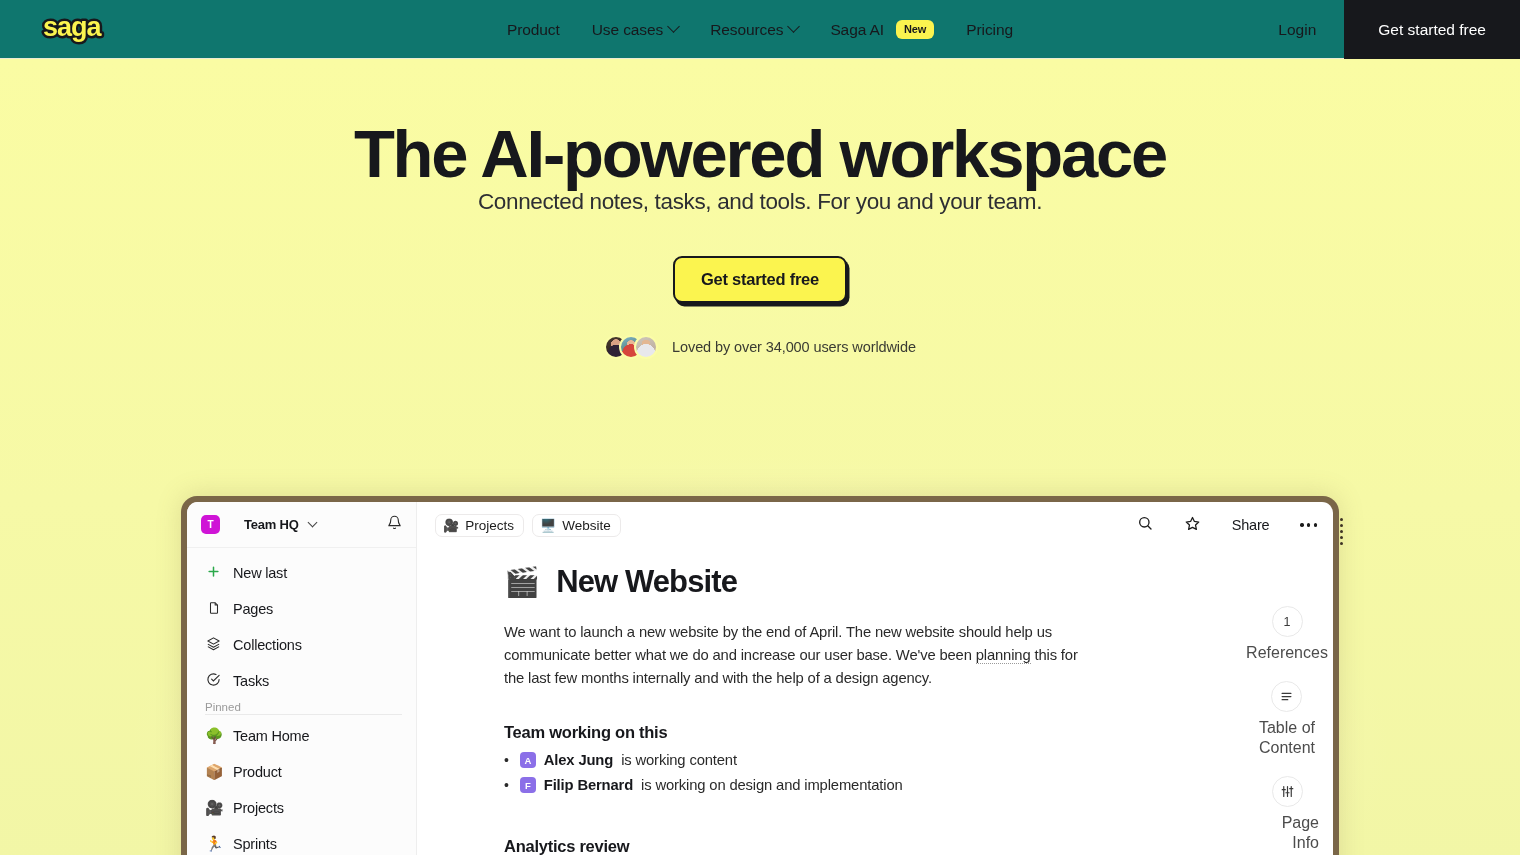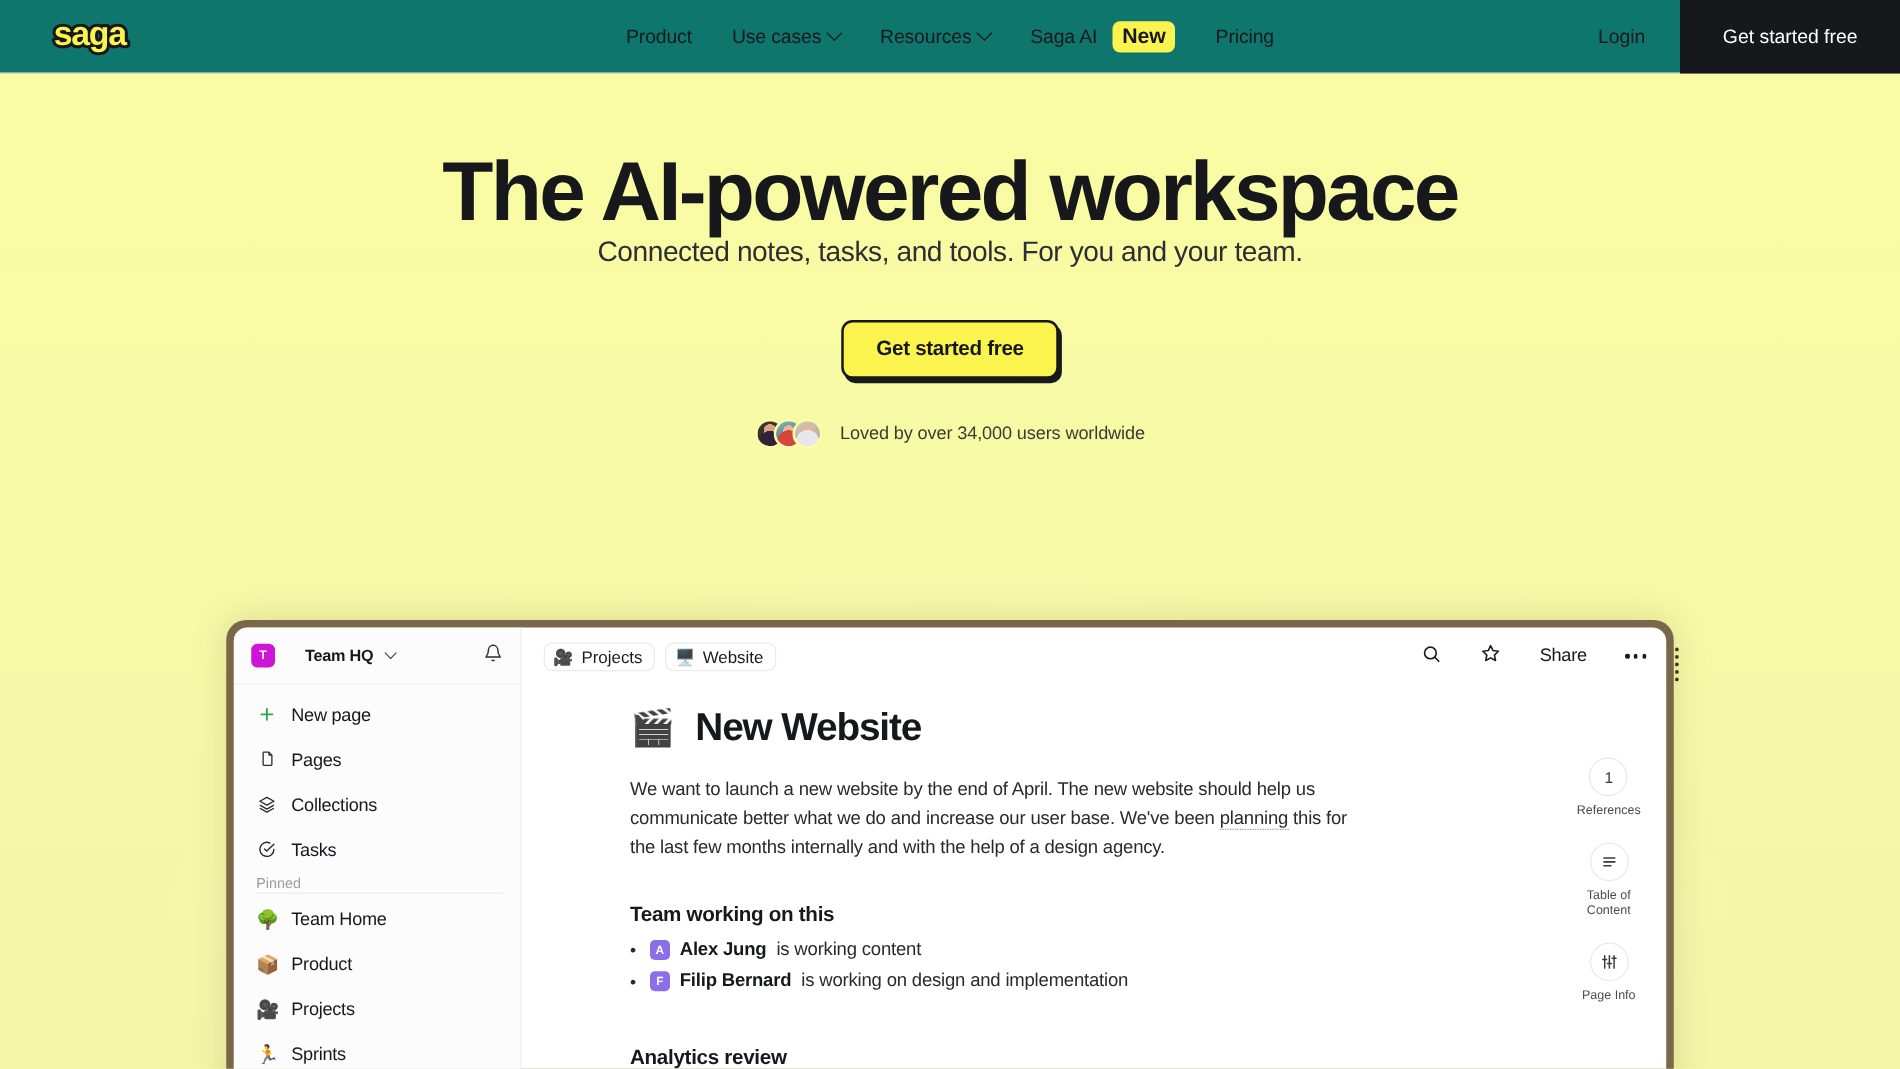--- a/index.html
+++ b/index.html
@@ -24,21 +24,21 @@
   }
   .nav-item{
     display:flex; align-items:center; gap:6px;
     font-size:15.5px; color:#17181c; padding:0 16px; height:59px;
     cursor:pointer; white-space:nowrap; letter-spacing:-0.1px;
   }
   .chev{ display:inline-block; width:9px; height:9px;
     border-right:1.8px solid #17181c; border-bottom:1.8px solid #17181c;
     transform:translateY(-3px) rotate(45deg); }
   .badge-new{
-    background:#fbf44f; color:#17181c; font-size:17px; font-weight:600;
+    background:#fbf44f; color:#17181c; font-size:11px; font-weight:600;
     border-radius:6px; padding:3px 8px; margin-left:6px; line-height:1.1;
   }
   .nav-right{
     position:absolute; right:0; top:0; height:59px;
     display:flex; align-items:center;
   }
   .login{ font-size:15.5px; color:#17181c; padding:0 28px; cursor:pointer; }
   .nav-cta{
     background:#17181c; color:#ffffff; font-size:15.5px;
     height:59px; display:flex; align-items:center; padding:0 34px;
@@ -206,21 +206,21 @@
     align-items:center; gap:18px;
   }
   .rail-item{ display:flex; flex-direction:column; align-items:center;
     gap:6px; cursor:pointer; }
   .rail-circle{
     width:31px; height:31px; border-radius:50%;
     border:1px solid #e9e9e9; background:#fff;
     display:flex; align-items:center; justify-content:center;
     font-size:12.5px; color:#3a3a3a;
   }
-  .rail-label{ font-size:10px; color:#4c4c4c; text-align:right; line-height:1.25; }
+  .rail-label{ font-size:16px; color:#4c4c4c; text-align:right; line-height:1.25; }
 
   
   .frame-scroll{
     position:absolute; right:-3.5px; top:22px;
     display:flex; flex-direction:column; gap:3px;
   }
   .frame-scroll i{ width:3px; height:3px; border-radius:50%;
     background:#3e3324; display:block; }
 </style>
 </head>
@@ -306,21 +306,21 @@
           </div>
         </div>
 
         <div class="side-list">
           <div class="srow">
             <span class="emoji">
               <svg width="15" height="15" viewBox="0 0 24 24" stroke="#2aa84a" stroke-width="2.4" stroke-linecap="round">
                   <path d="M12 5v14M5 12h14"></path>
                 </svg>
             </span>
-            <span>New page</span>
+            <span>New last</span>
           </div>
           <div class="srow">
             <span class="emoji">
               <svg width="14" height="14" viewBox="0 0 24 24" fill="none" stroke="#2a2a2a" stroke-width="1.8" stroke-linejoin="round">
                   <path d="M14 3H7a1 1 0 0 0-1 1v16a1 1 0 0 0 1 1h10a1 1 0 0 0 1-1V7z"></path>
                   <path d="M14 3v4h4"></path>
                 </svg>
             </span>
             <span>Pages</span>
           </div>

